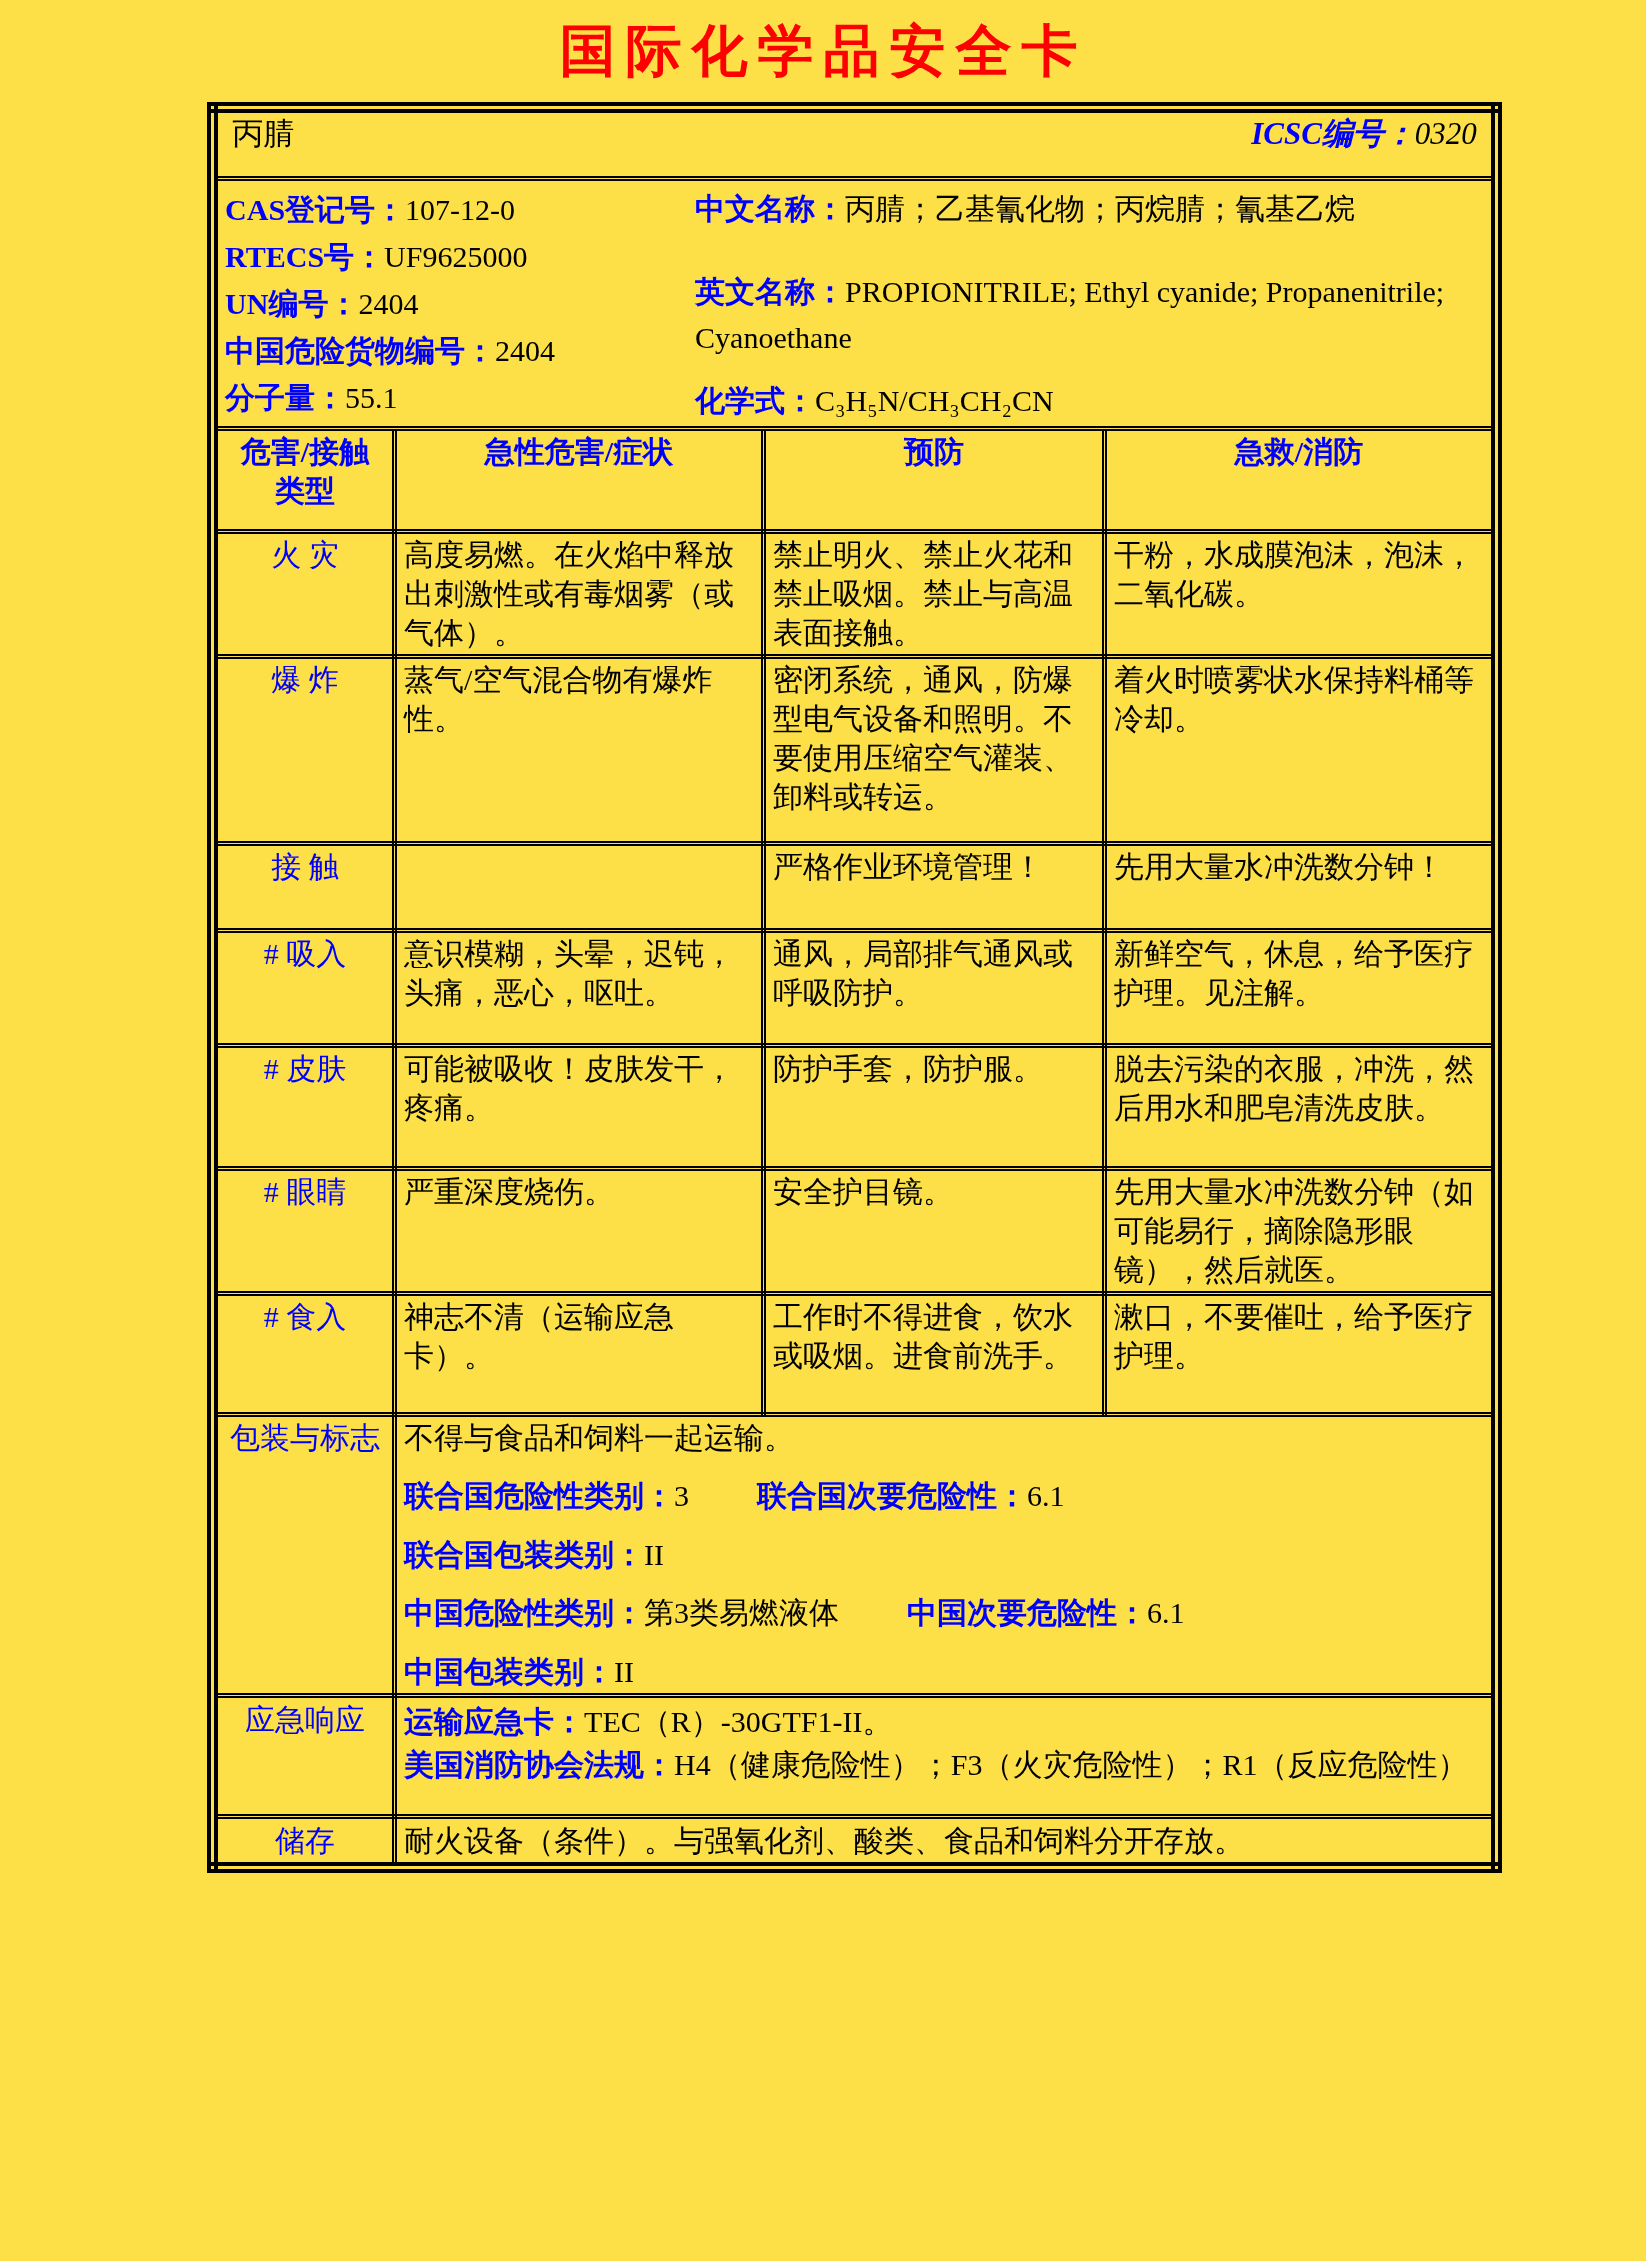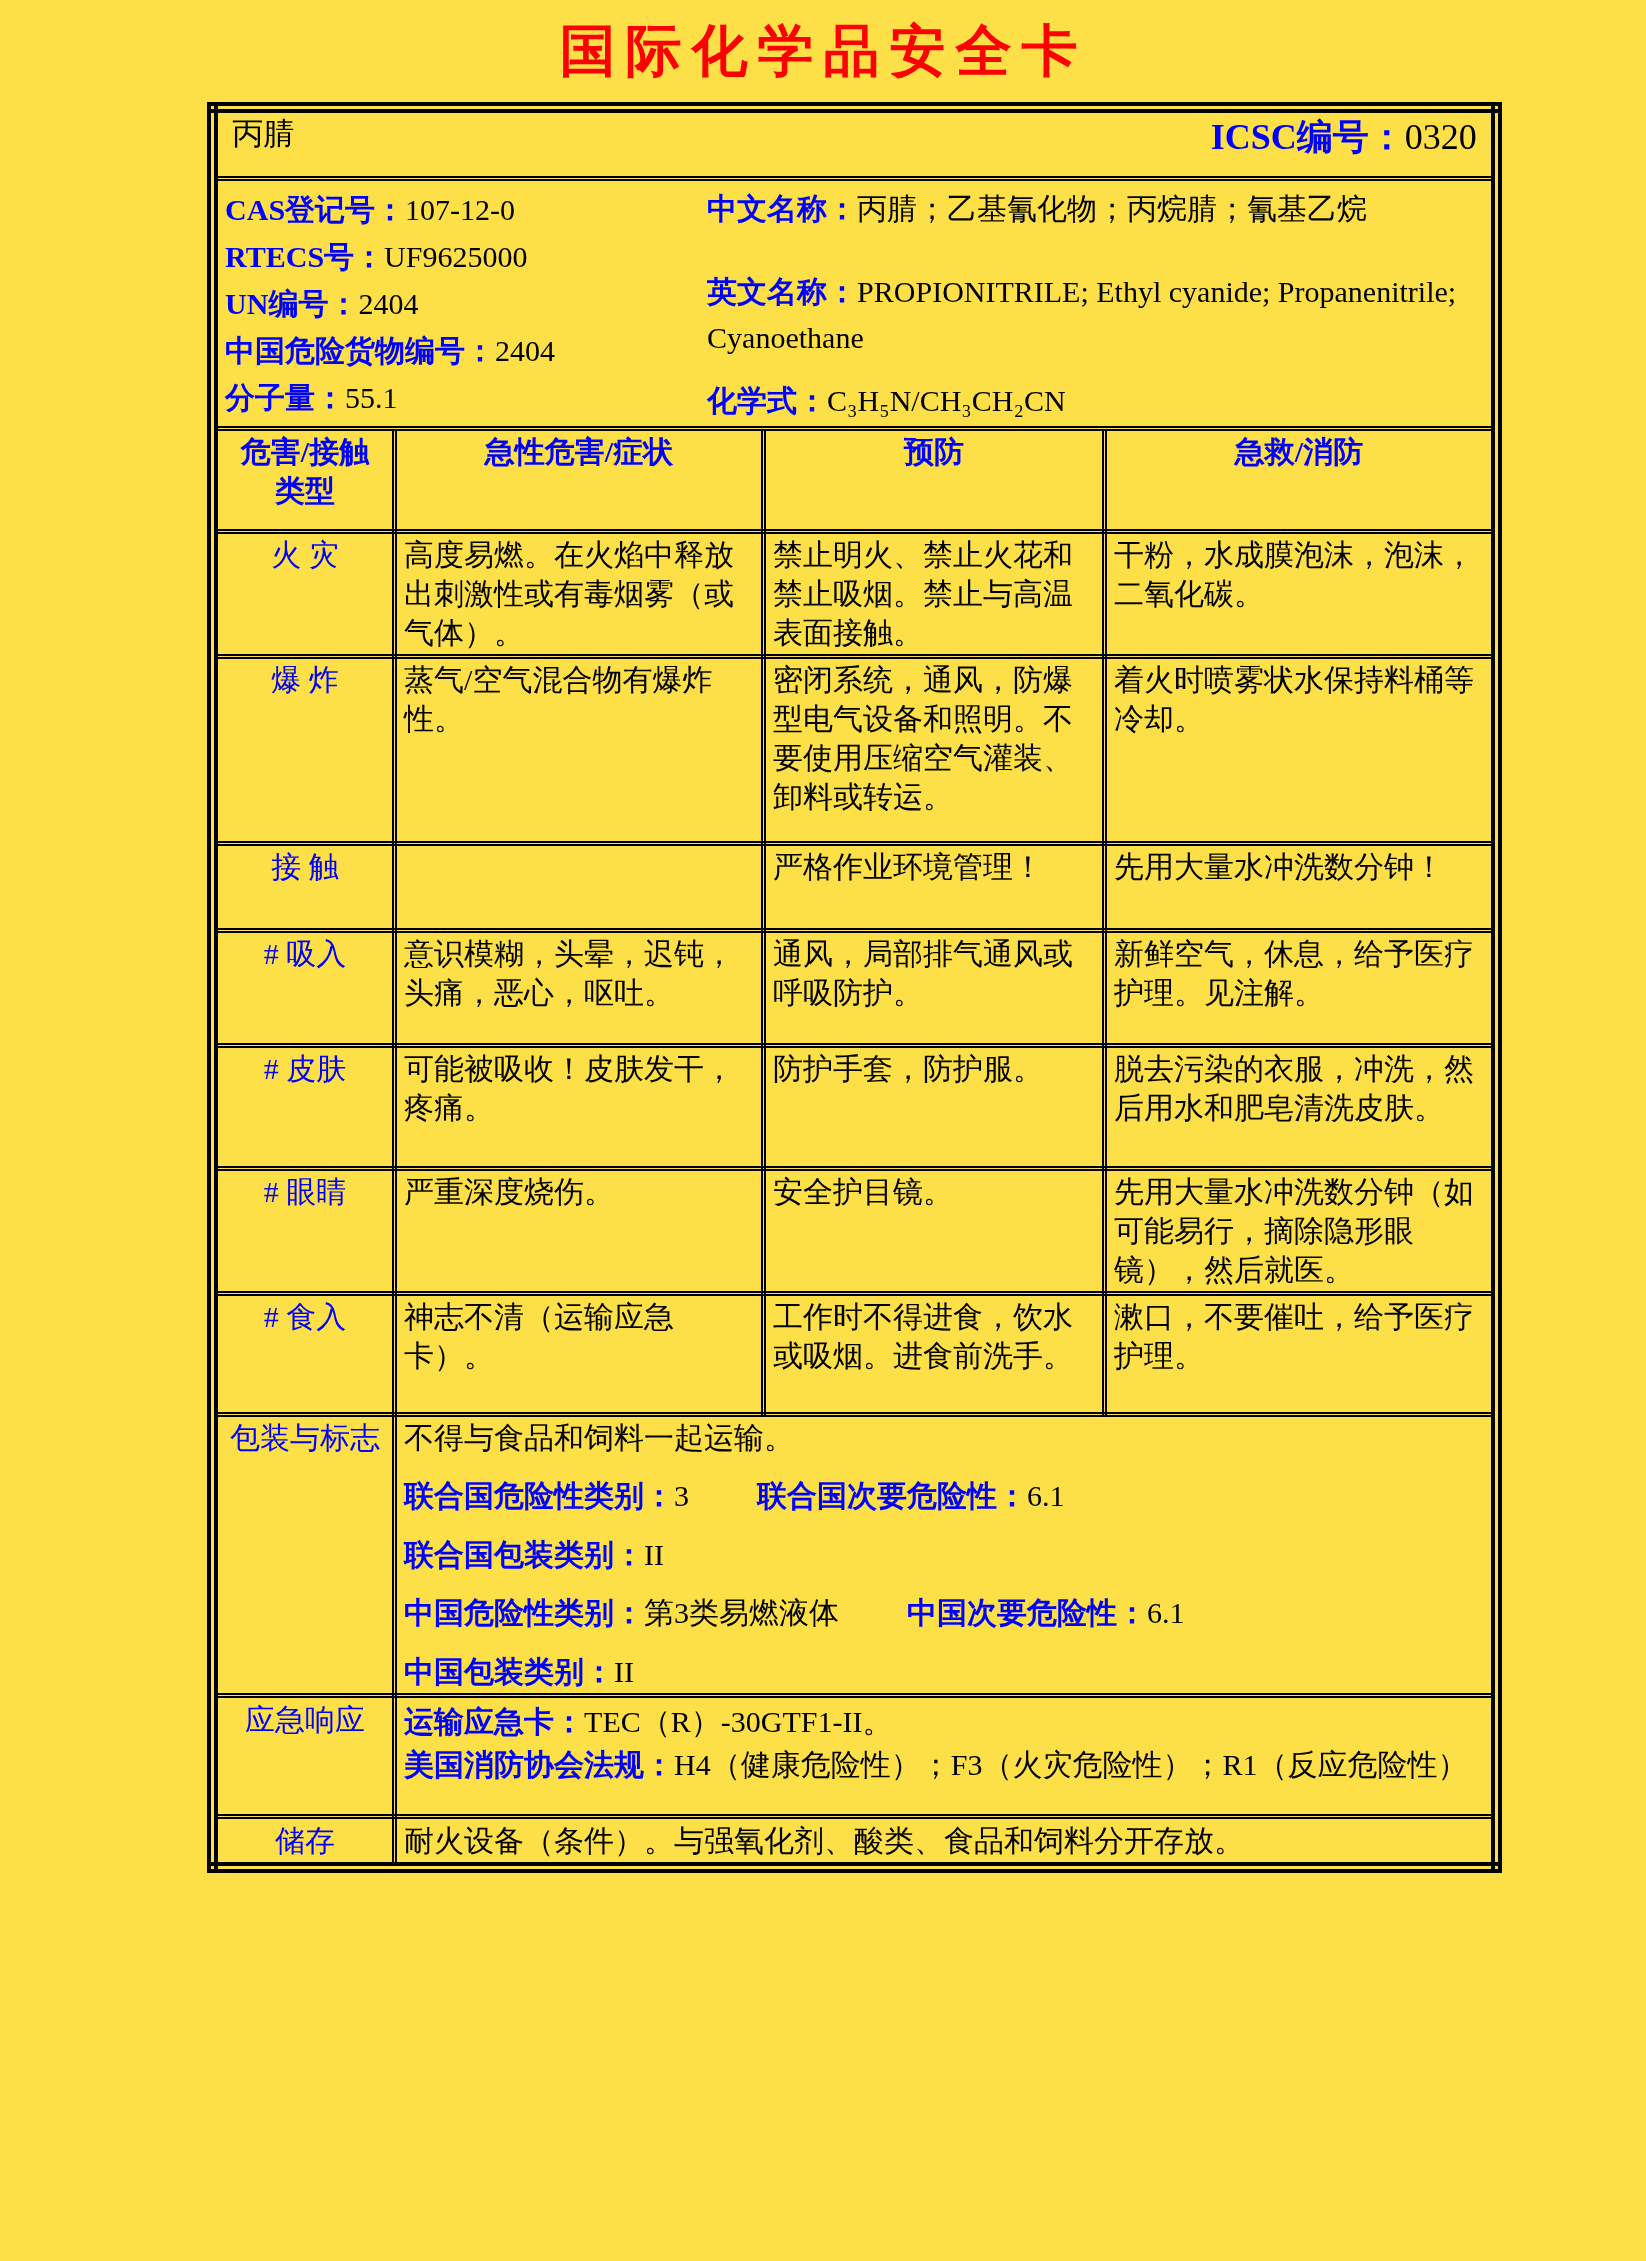--- a/index.html
+++ b/index.html
@@ -56,27 +56,27 @@
     line-height: 1.5;
   }
   
   td.titlecell { vertical-align: middle; }
   .titleflex {
     display: flex;
     justify-content: space-between;
     padding: 0 7.1px;
   }
   .chem-name { font-size: 31px; color: #000; }
-  .icsc { font-size: 36px; white-space: nowrap; }
+  .icsc { font-size: 31px; white-space: nowrap; font-style: italic; }
   .icsc .val { color: #000; font-weight: normal; }
   
   .idflex { display: flex; padding-top: 4.3px; }
   .idleft { width: 470px; flex: none; }
   .idleft p { margin: 0; line-height: 47px; white-space: nowrap; }
-  .idright { flex: 1; margin-left: 12px; }
+  .idright { flex: 1; }
   .idright p.cnline { margin: 0 0 37px; line-height: 46px; }
   .idright p.enline { margin: 0 0 17px; line-height: 46px; }
   .idright p.fmline { margin: 0; line-height: 46px; }
   .val { color: #000; font-weight: normal; }
   
   .packcell p { margin: 0 0 18.5px; line-height: 40px; }
   .packcell p:last-child { margin-bottom: 0; }
   .pairgap { display: inline-block; width: 68px; }
   .emcell p { margin: 0; line-height: 43px; }
   

